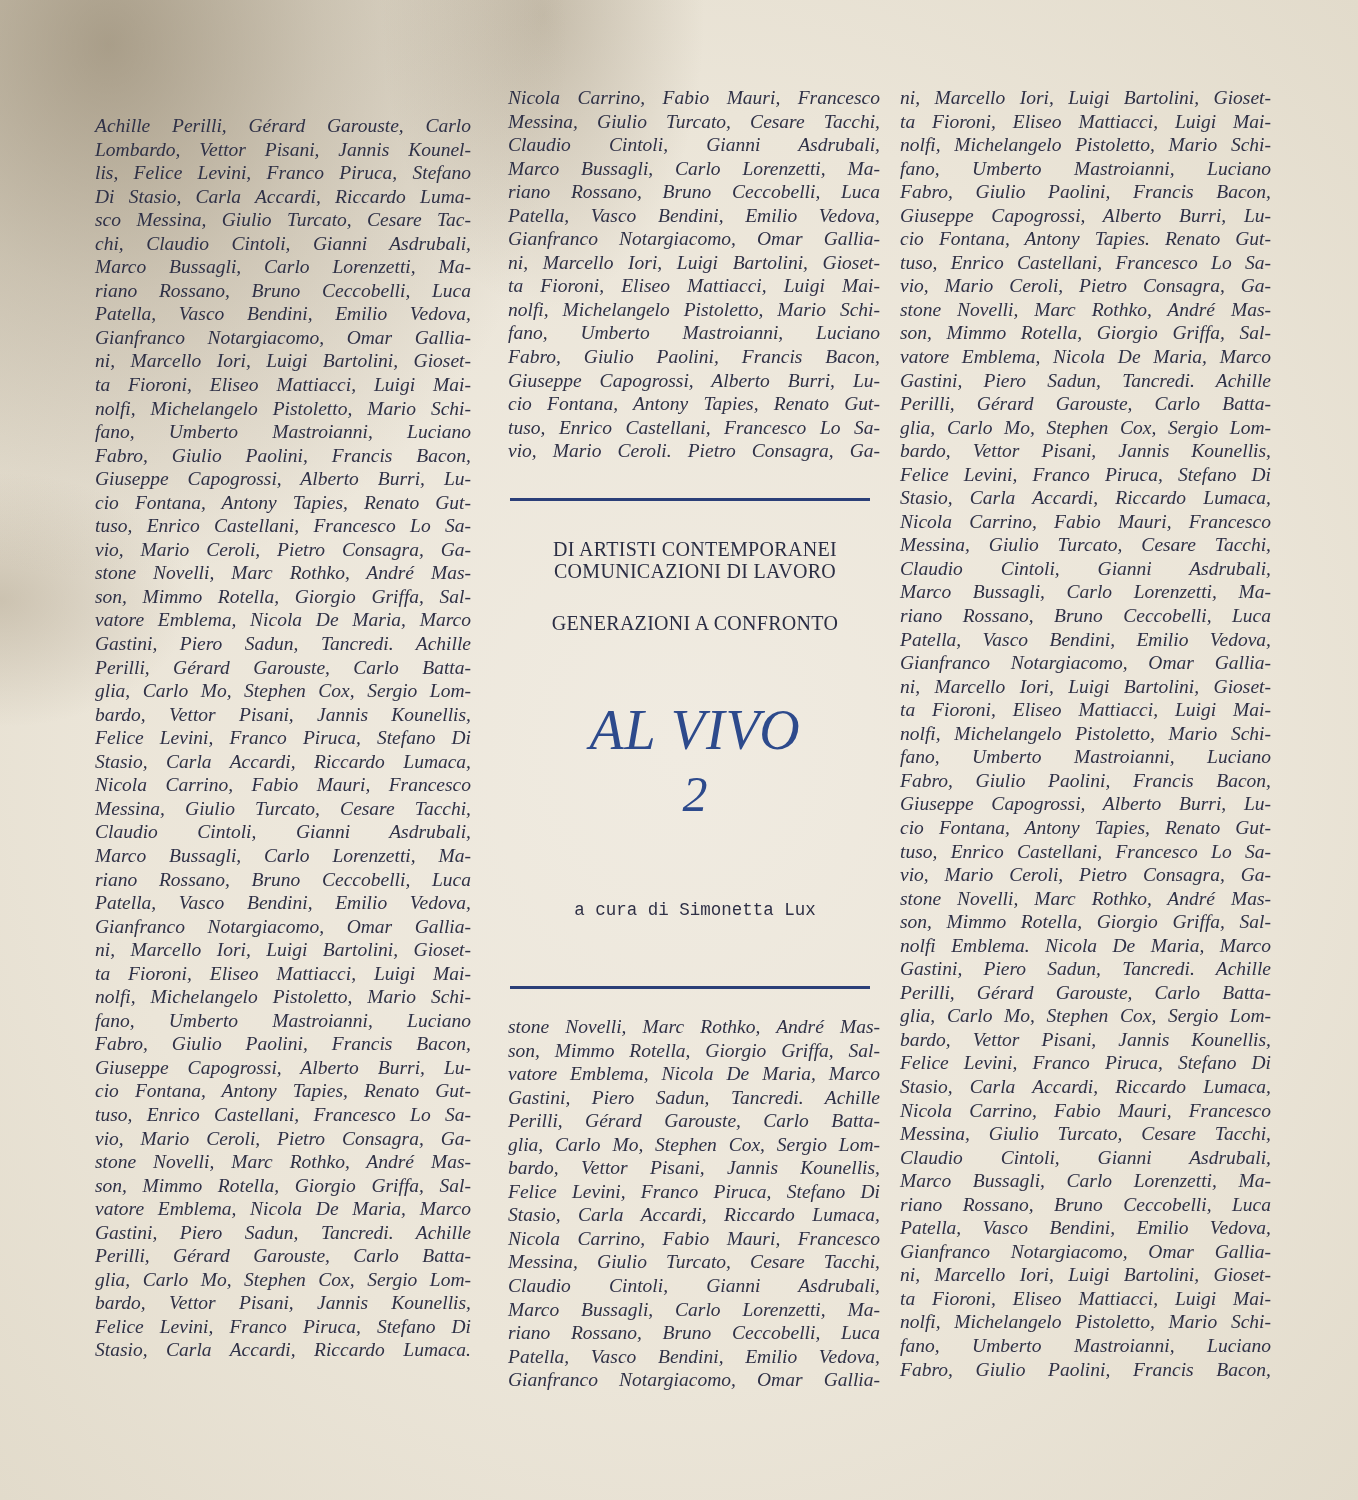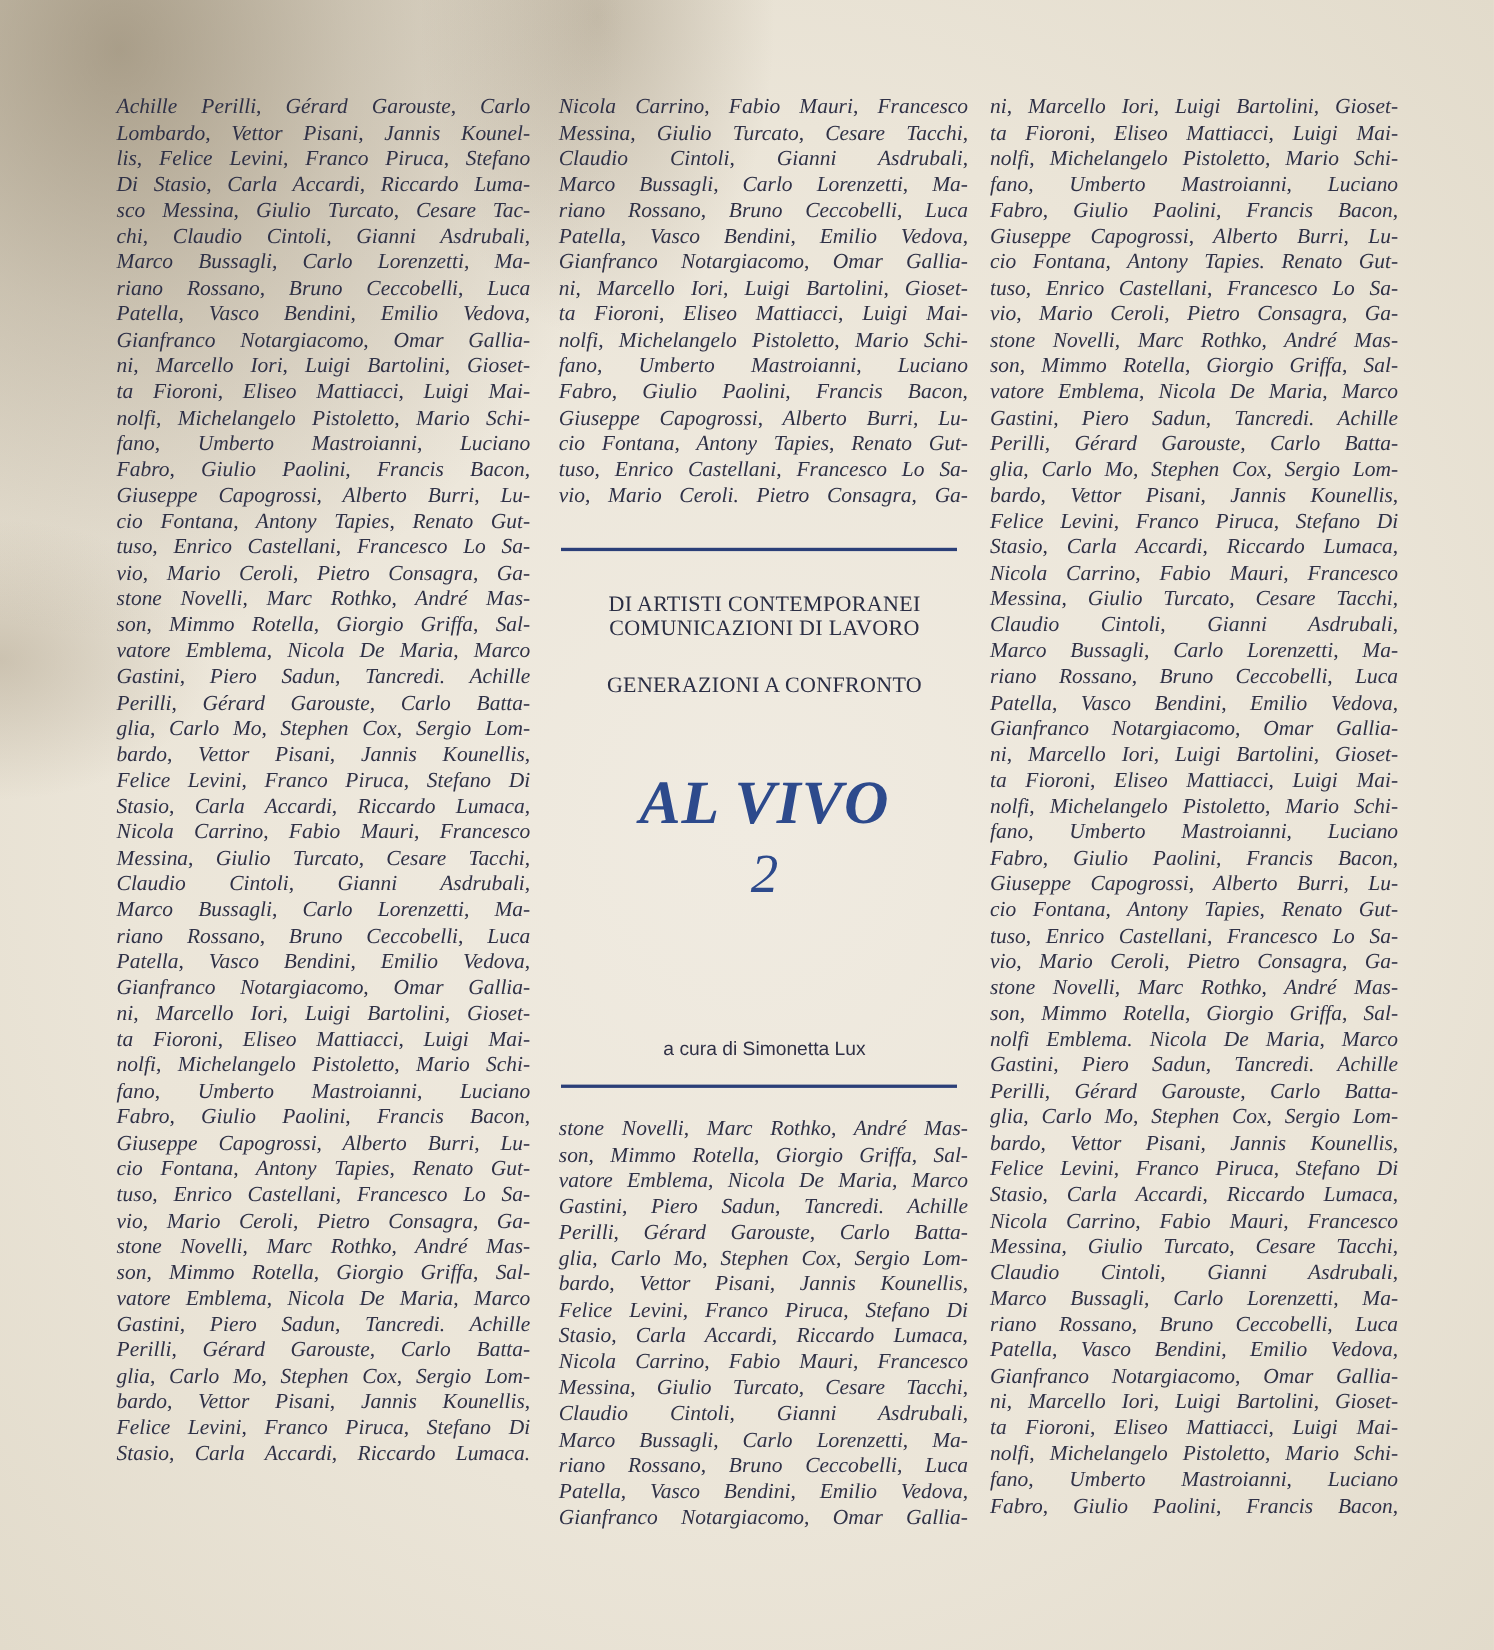--- a/index.html
+++ b/index.html
@@ -23,21 +23,21 @@
     width: 376px;
     font-family: "Liberation Serif", "DejaVu Serif", serif;
     font-style: italic;
     font-size: 19.5px;
     line-height: 23.55px;
     color: #2f3147;
     text-align: justify;
     text-align-last: justify;
   }
   .column .line { display: block; white-space: nowrap; text-align: justify; text-align-last: justify; }
-  #col-left { left: 106px; }
+  #col-left { left: 95px; margin-top: 28px; }
   #col-mid-top { left: 508px; width: 372px; }
   #col-mid-bottom { left: 508px; width: 372px; top: 1015px; }
   #col-right { left: 900px; width: 371px; }
 
   .rule {
     position: absolute; left: 510px; width: 360px; height: 3px;
     background: #2b3f78;
   }
   #rule-top { top: 498px; }
   #rule-bottom { top: 986px; }
@@ -46,31 +46,31 @@
   .caps {
     font-family: "Liberation Serif", "DejaVu Serif", serif;
     font-size: 20px; letter-spacing: 0.3px; line-height: 22px;
   }
   #subtitle { top: 538px; }
   #subtitle2 { top: 612px; }
   #main-title {
     top: 700px;
     font-family: "Liberation Serif", "DejaVu Serif", serif;
     font-style: italic; font-size: 56px; line-height: 60px;
-    color: #2d4a8c; letter-spacing: 1px; font-weight: bold;
+    color: #2d4a8c; letter-spacing: 1px;
   }
   #volume-number {
     top: 766px;
     font-family: "Liberation Serif", "DejaVu Serif", serif;
     font-style: italic; font-size: 50px; line-height: 56px;
     color: #2d4a8c;
   }
   #curator {
-    top: 943px;
-    font-family: Liberation Sans, sans-serif;
+    top: 900px;
+    font-family: Liberation Mono, monospace;
     font-size: 17.5px; line-height: 20px; color: #2f3046;
   }
 </style>
 </head>
 <body>
 
 <div class="cover">
 
   <div class="column" id="col-left">
       <span class="line" style="display: block; word-spacing: 16.9062px;">Achille Perilli, Gérard Garouste, Carlo</span>

